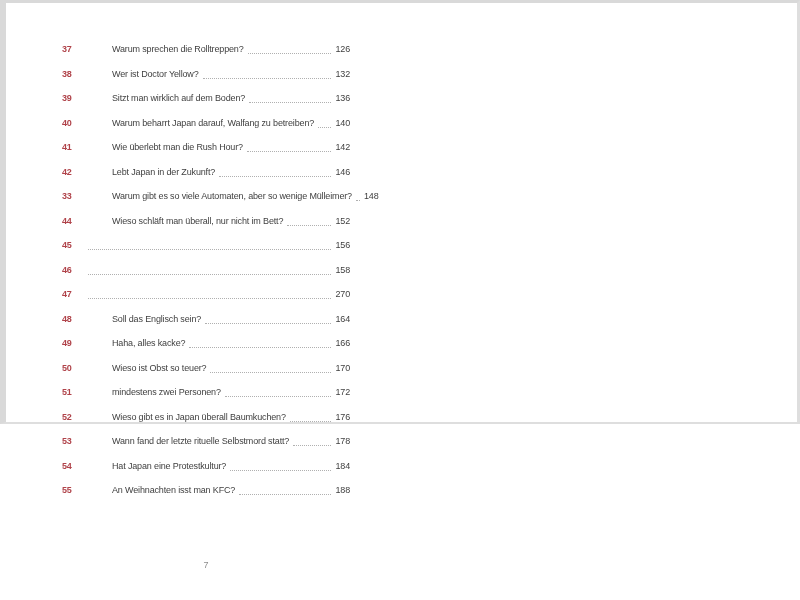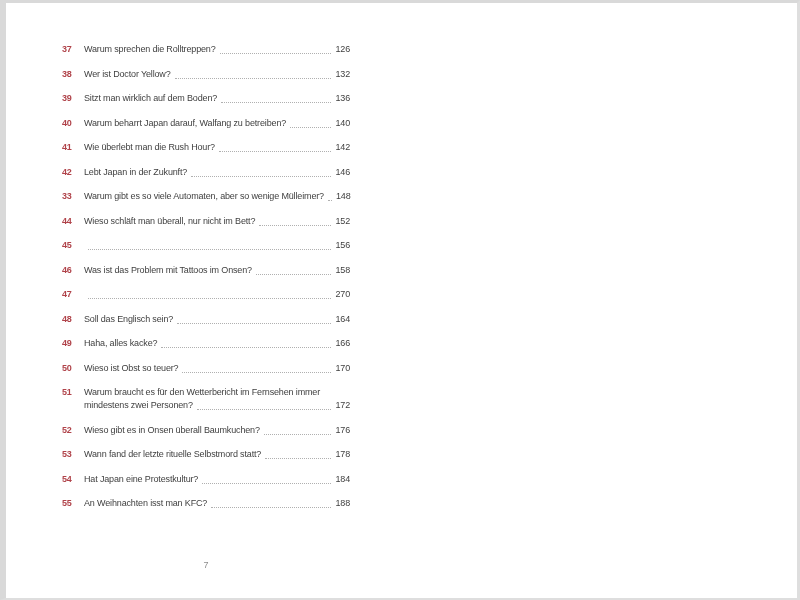--- a/index.html
+++ b/index.html
@@ -7,21 +7,21 @@
     padding: 0;
     width: 800px;
     height: 600px;
     background: #ffffff;
     font-family: "Liberation Sans", sans-serif;
     overflow: hidden;
   }
   .page {
     position: relative;
     width: 800px;
-    height: 600px;
+    height: 424px;
     background: #ffffff;
     box-sizing: border-box;
   }
   
   .frame {
     position: absolute;
     inset: 0;
     box-sizing: border-box;
     border-top: 3px solid var(--frame, #d9d9d9);
     border-left: 6px solid var(--frame, #d9d9d9);
@@ -46,21 +46,21 @@
   }
   .num {
     flex: 0 0 16px;
     margin-right: 6px;
     color: var(--red, #b0434a);
     font-weight: bold;
   }
   .body { flex: 1 1 auto; min-width: 0; }
   .qline { display: block; }
   .lastline { display: flex; align-items: flex-end; }
-  .q { flex: 0 0 auto; white-space: nowrap; color: var(--text, #3f3f3f); }
+  .q { flex: 0 0 auto; white-space: nowrap; color: var(--text, #3f3f3f); margin-left: 28px; }
   .q .it { }
   .leader {
     flex: 1 1 auto;
     min-width: 4px;
     height: 0;
     border-bottom: 1px dotted var(--dots, #b0b0b0);
     margin: 0 4px 2px 4px;
     align-self: flex-end;
   }
   .pg { flex: 0 0 auto; color: var(--text, #3f3f3f); }
@@ -166,21 +166,20 @@
           <div class="lastline">
             <span class="leader"></span>
             <span class="pg">156</span>
           </div>
         </div>
       </div>
       <div class="entry">
         <span class="num">46</span>
         <div class="body">
           <div class="lastline">
-            <span class="q"><span>Was ist das Problem mit Tattoos im Onsen?</span></span>
             <span class="leader"></span>
             <span class="pg">158</span>
           </div>
         </div>
       </div>
       <div class="entry">
         <span class="num">47</span>
         <div class="body">
           <div class="lastline">
             <span class="leader"></span>
@@ -214,33 +213,32 @@
           <div class="lastline">
             <span class="q"><span>Wieso ist Obst so teuer?</span></span>
             <span class="leader"></span>
             <span class="pg">170</span>
           </div>
         </div>
       </div>
       <div class="entry">
         <span class="num">51</span>
         <div class="body">
-          <div class="qline"><span class="q"><span>Warum braucht es für den Wetterbericht im Fernsehen immer</span></span></div>
           <div class="lastline">
             <span class="q"><span>mindestens zwei Personen?</span></span>
             <span class="leader"></span>
             <span class="pg">172</span>
           </div>
         </div>
       </div>
       <div class="entry">
         <span class="num">52</span>
         <div class="body">
           <div class="lastline">
-            <span class="q"><span>Wieso gibt es in Onsen überall Baumkuchen?</span></span>
+            <span class="q"><span>Wieso gibt es in Japan überall Baumkuchen?</span></span>
             <span class="leader"></span>
             <span class="pg">176</span>
           </div>
         </div>
       </div>
       <div class="entry">
         <span class="num">53</span>
         <div class="body">
           <div class="lastline">
             <span class="q"><span>Wann fand der letzte rituelle Selbstmord statt?</span></span>

